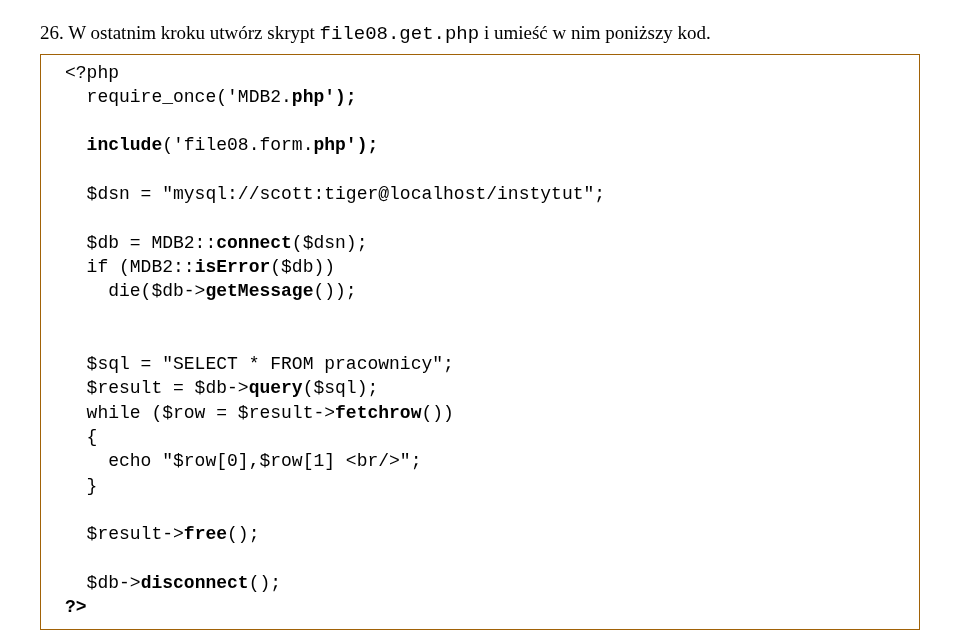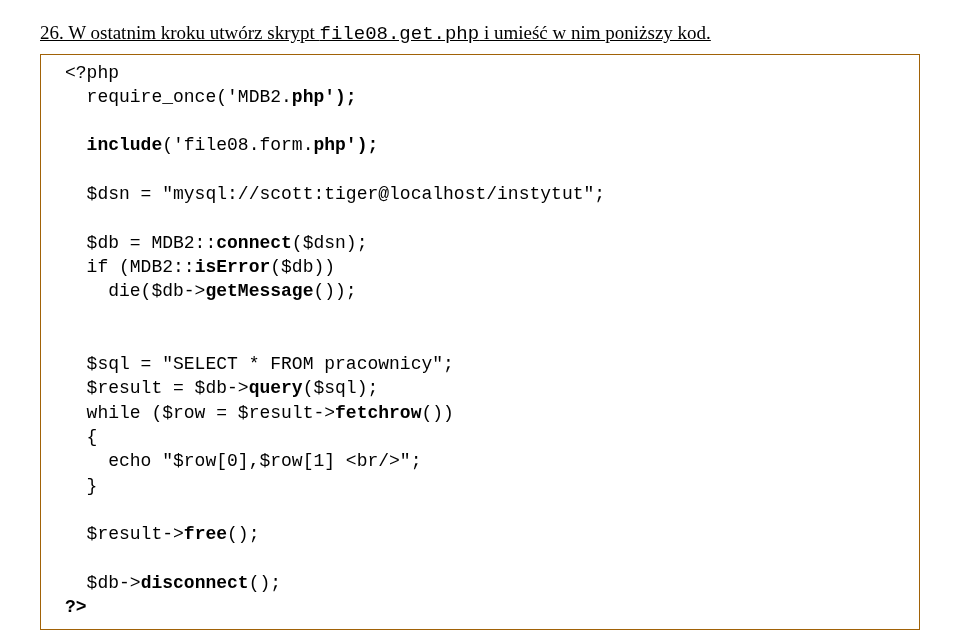--- a/index.html
+++ b/index.html
@@ -8,21 +8,20 @@
     font-family: "Times New Roman", serif;
     font-size: 19px;
     color: #000;
     background: #fff;
     width: 960px;
     box-sizing: border-box;
   }
   .instruction {
     margin: 0 0 6px 0;
     line-height: 1.4;
-    text-decoration: underline;
   }
   .mono-inline {
     font-family: "Courier New", monospace;
   }
   .code-box {
     border: 1px solid #a16207;
     padding: 6px 10px 10px 24px;
     font-family: "Courier New", monospace;
     font-size: 18px;
     line-height: 1.35;

